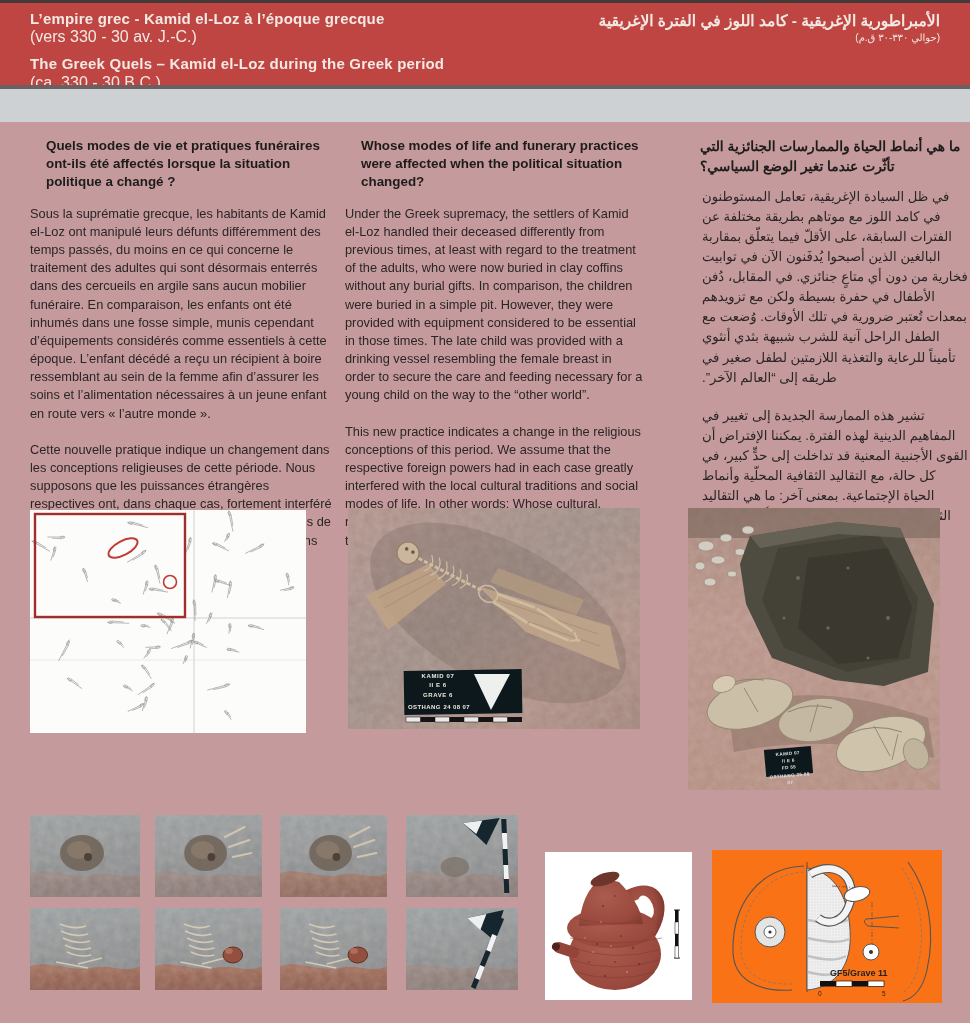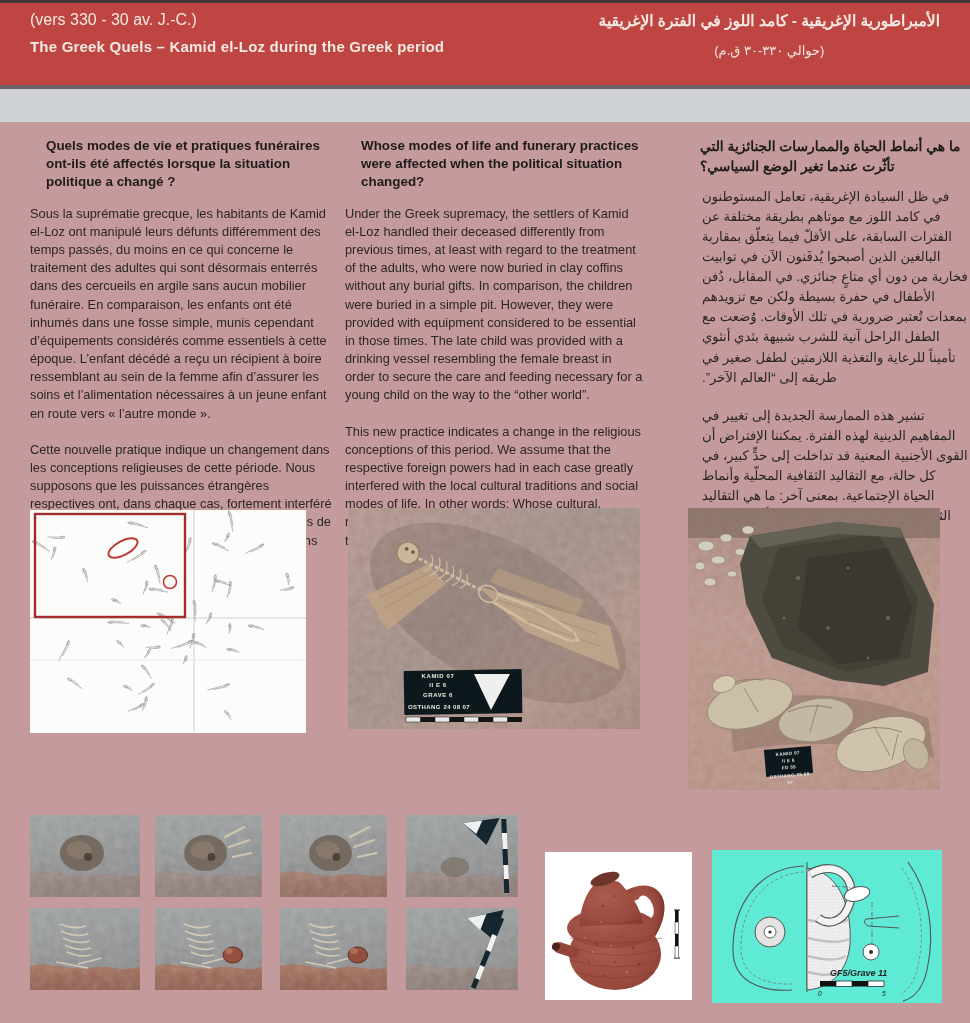--- a/index.html
+++ b/index.html
@@ -9,37 +9,37 @@
   .header{position:absolute;left:0;top:0;width:970px;height:85px;background:#bf4543;
     border-top:3px solid #45393a;box-sizing:border-box;}
   .header-shadow{position:absolute;left:0;top:85px;width:970px;height:4px;background:#6a6062;}
   .grayband{position:absolute;left:0;top:89px;width:970px;height:33px;background:#cdd1d4;}
   .header-left{position:absolute;left:30px;top:7px;color:#f3e9e2;}
   .h-title{font-size:15px;font-weight:bold;letter-spacing:.2px;line-height:1.15;}
   .h-sub{font-size:16px;margin-top:1px;}
   .h-gap{height:9px;}
   .header-right{position:absolute;right:30px;top:9px;color:#f3e9e2;direction:rtl;text-align:right;}
   .h-title-ar{font-size:15.5px;font-weight:bold;line-height:1.2;}
-  .h-sub-ar{font-size:13px;margin-top:12px;text-align:center;}
+  .h-sub-ar{font-size:10px;margin-top:1px;}
   
   .col{position:absolute;top:137px;color:#2a2626;}
   .col-fr{left:30px;width:302px;}
   .col-en{left:345px;width:300px;}
   .col-ar{left:684px;width:285px;direction:rtl;text-align:left;}
   .col-heading{font-weight:bold;font-size:13.4px;line-height:1.34;color:#1e1b1b;margin:0 0 14px 16px;}
   .col p{font-size:12.8px;line-height:1.42;margin:0 0 18px 0;}
   .col-ar .col-heading{font-size:13.8px;line-height:1.45;margin-bottom:10px;}
   .col-ar p{font-size:13.2px;line-height:1.52;margin-left:18px;}
   
   .fig{position:absolute;}
   .site-plan{left:30px;top:510px;width:276px;height:223px;background:#fcfcfa;}
   .grave-photo{left:348px;top:508px;width:292px;height:221px;}
   .coffin-photo{left:688px;top:508px;width:252px;height:282px;}
   .pottery-photo{left:545px;top:852px;width:147px;height:148px;background:#ffffff;}
-  .drawing-fig{left:712px;top:850px;width:230px;height:153px;background:#5eead4;font-style:italic;}
+  .drawing-fig{left:712px;top:850px;width:230px;height:153px;background:#f97316;}
   .fig svg{position:absolute;left:0;top:0;width:100%;height:100%;display:block;}
   .thumb{position:absolute;height:82px;overflow:hidden;}
   .thumb svg{width:100%;height:100%;display:block;}
   
   .grave-label{position:absolute;left:58px;top:164px;width:64px;height:32px;color:#ece9df;
     font-size:6px;font-weight:bold;letter-spacing:.6px;line-height:1.55;text-align:center;z-index:3;}
   .grave-label-bottom{position:absolute;left:60px;top:196px;width:62px;display:flex;
     justify-content:space-between;color:#ece9df;font-size:6px;font-weight:bold;letter-spacing:.4px;z-index:3;}
   .coffin-label{position:absolute;left:77px;top:240px;width:47px;height:27px;background:#0d181d;
     transform:rotate(-5deg);color:#dfe4e0;font-size:4.5px;font-weight:bold;text-align:center;
@@ -87,23 +87,25 @@
       <feTurbulence type="fractalNoise" baseFrequency="0.12" numOctaves="3" stitchTiles="stitch"></feTurbulence>
       <feColorMatrix type="matrix" values="0 0 0 0 0.92  0 0 0 0 0.90  0 0 0 0 0.86  0 0 0 0.5 0"></feColorMatrix>
     </filter>
   </defs>
 </svg>
 
 <div class="poster">
 
   <div class="header">
     <div class="header-left">
+      <div class="h-title">L’empire grec - Kamid el-Loz à l’époque grecque</div>
       <div class="h-sub">(vers 330 - 30 av. J.-C.)</div>
       <div class="h-gap"></div>
       <div class="h-title">The Greek Quels – Kamid el-Loz during the Greek period</div>
+      <div class="h-sub">(ca. 330 - 30 B.C.)</div>
     </div>
     <div class="header-right">
       <div class="h-title-ar">الأمبراطورية الإغريقية - كامد اللوز في الفترة الإغريقية</div>
       <div class="h-sub-ar">(حوالي ٣٣٠-٣٠ ق.م)</div>
     </div>
   </div>
   <div class="header-shadow"></div>
   <div class="grayband"></div>
 
   <div class="col col-fr">

